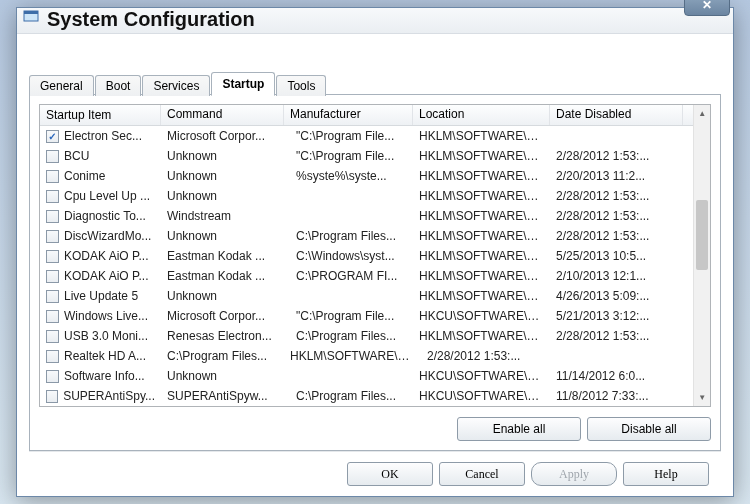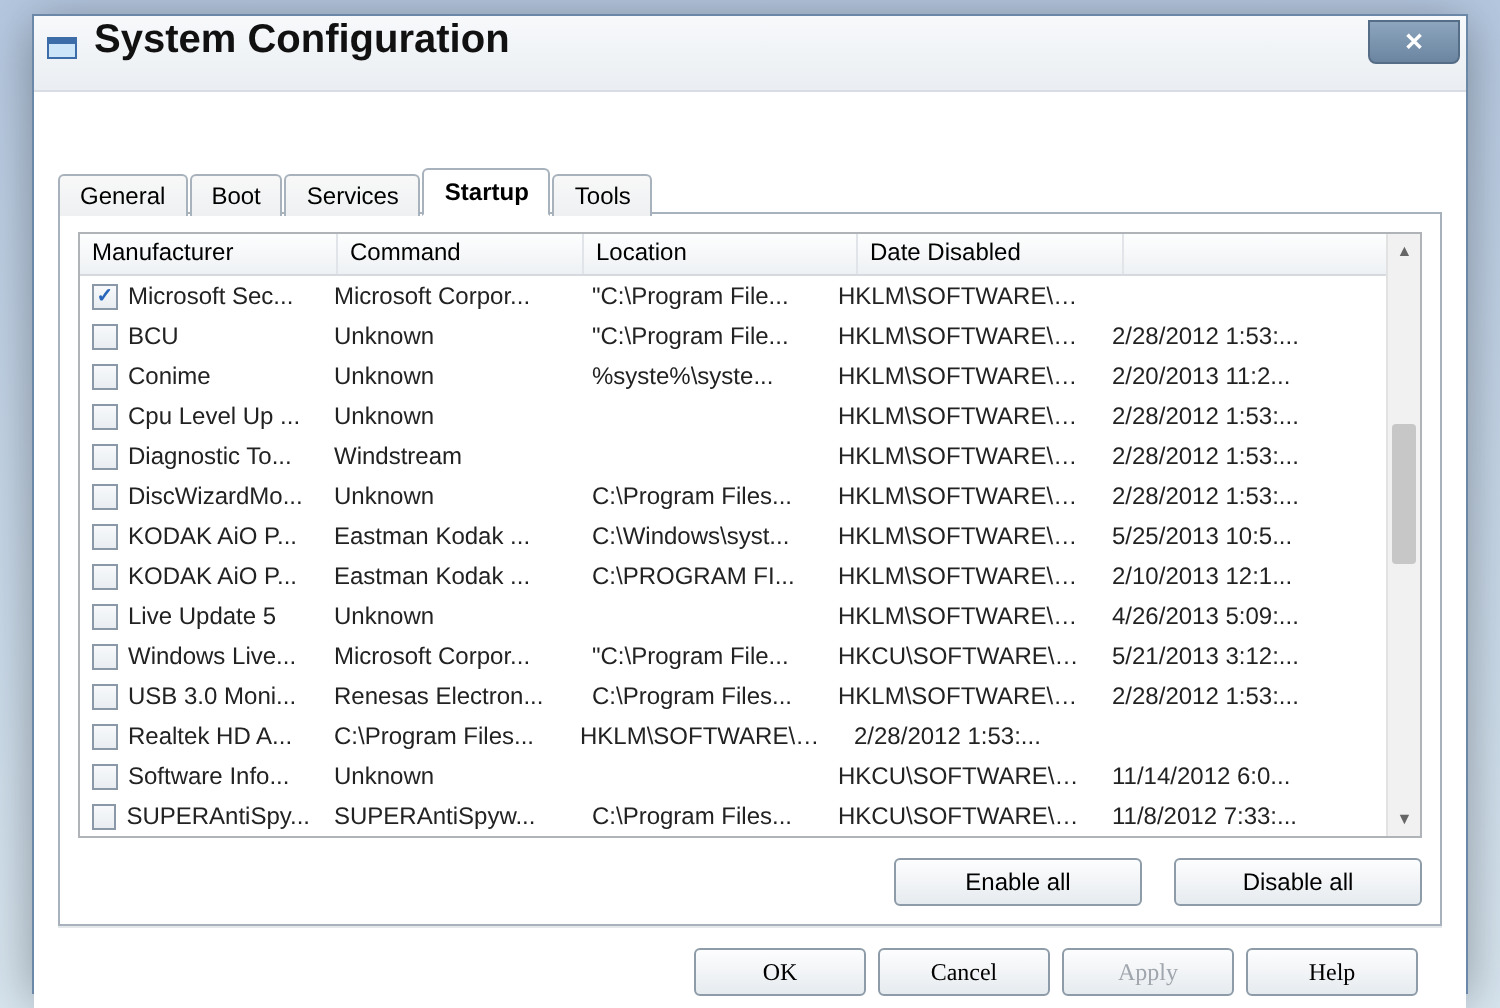--- a/index.html
+++ b/index.html
@@ -9,21 +9,21 @@
   .bg { position: absolute; inset: 0; background: linear-gradient(180deg, #b5c8e0 0%, #d8e6f0 100%); }
   .bg-text { position: absolute; color: #888; font-size: 18px; filter: blur(1px); }
   
   .window {
     position: absolute; left: 16px; top: 7px; width: 718px; height: 490px;
     background: #fff; border: 1px solid #6c88a8; box-shadow: 0 4px 24px rgba(0,0,0,.35);
     display: flex; flex-direction: column;
   }
   .titlebar {
     height: 38px; background: linear-gradient(180deg,#f7f9fb 0%, #eaeef2 100%);
-    border-bottom: 1px solid #d8dde3; display: flex; align-items: flex-end; padding: 13px 6px;
+    border-bottom: 1px solid #d8dde3; display: flex; align-items: flex-start; padding: 0 6px;
   }
   .titlebar .icon { width: 16px; height: 16px; margin-right: 8px; }
   .titlebar .title { font-size: 20px; font-weight: bold; color: #111; flex: 1; }
   .close-btn {
     width: 46px; height: 22px; margin-right: -3px; margin-top: -14px;
     background: linear-gradient(180deg,#8da5bd,#6b85a1);
     border: 1px solid #556d86; border-radius: 0 0 4px 4px;
     display: flex; align-items: center; justify-content: center;
     color: #fff; font-size: 12px; font-weight: bold;
   }
@@ -57,30 +57,30 @@
   .c3 { width: 137px; }
   .c4 { width: 133px; }
   .chk { width: 13px; height: 13px; border: 1px solid #8a98a7; background: linear-gradient(180deg,#f7f9fb,#e9edf1); margin-right: 5px; display:inline-flex; align-items:center; justify-content:center; font-size:10px; color:#2966bb;}
   .chk.checked::before{content:"✓"; font-weight:bold;}
   
   .scrollbar { width: 17px; background: #f1f1f1; border-left: 1px solid #e2e2e2; display: flex; flex-direction: column; }
   .sb-btn { height: 17px; display:flex; align-items:center; justify-content:center; font-size:8px; color:#666; }
   .sb-track { flex:1; position:relative; }
   .sb-thumb { position:absolute; left:2px; right:2px; top:78px; height:70px; background:#c7c7c7; border-radius:2px;}
   
-  .panel-buttons { display:flex; justify-content:flex-end; gap:16px; margin-top:10px; }
+  .panel-buttons { display:flex; justify-content:flex-end; gap:6px; margin-top:10px; }
   .btn {
     min-width: 124px; height: 24px; font-size: 12px;
     background: linear-gradient(180deg,#fdfdfe,#e6ebef);
     border: 1px solid #8e9ba8; border-radius: 3px; padding: 0 10px;
     display:inline-flex; align-items:center; justify-content:center;
   }
   .dlg-buttons { display:flex; justify-content:flex-end; gap:6px; padding: 10px 12px 0 12px; border-top: 1px solid #e5e8eb; }
   .dlg-buttons .btn { min-width: 86px; font-family: Liberation Serif, serif; }
-  .btn.disabled { color: #a0a6ad; }
+  .btn.disabled { color: #a0a6ad; border-radius: 10px; }
   .row:nth-child(odd){}
 </style>
 </head>
 <body>
 
 <div class="bg">
   <div class="bg-text" style="top:30px; left:160px;">ware/291801-admin-pert</div>
   <div class="bg-text" style="top:30px; right:40px;">Google</div>
 </div>
 
@@ -107,30 +107,31 @@
         <div class="tab">Services</div>
         <div class="tab active">Startup</div>
         <div class="tab">Tools</div>
       </div>
 
     <div class="tab-panel">
 
       <div class="listview">
         <div class="lv-body">
           <div class="lv-header">
+            <div class="col c0">Startup Item</div>
+            <div class="col c2">Command</div>
             <div class="col c1">Manufacturer</div>
-            <div class="col c2">Command</div>
             <div class="col c3">Location</div>
             <div class="col c4">Date Disabled</div>
           </div>
           <div class="lv-rows" id="rows">
               <div class="row">
                 <div class="cell c0">
                   <span class="chk checked"></span>
-                  <span>Microsoft Sec...</span>
+                  <span>Electron Sec...</span>
                 </div>
                 <div class="cell c1">Microsoft Corpor...</div>
                 <div class="cell c2">"C:\Program File...</div>
                 <div class="cell c3">HKLM\SOFTWARE\Mi...</div>
                 <div class="cell c4"></div>
               </div>
               <div class="row">
                 <div class="cell c0">
                   <span class="chk"></span>
                   <span>BCU</span>

